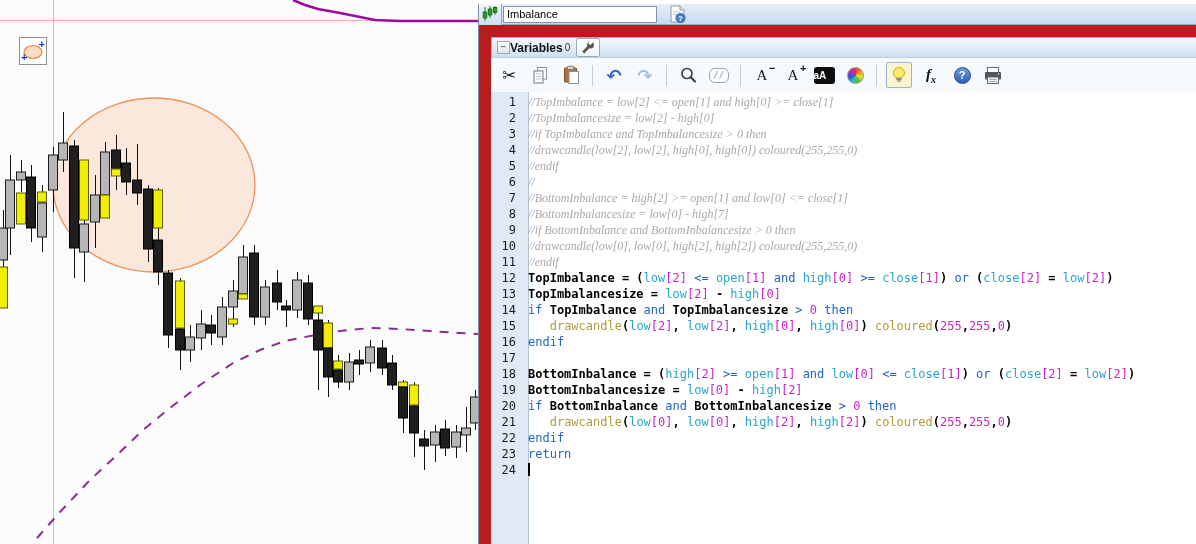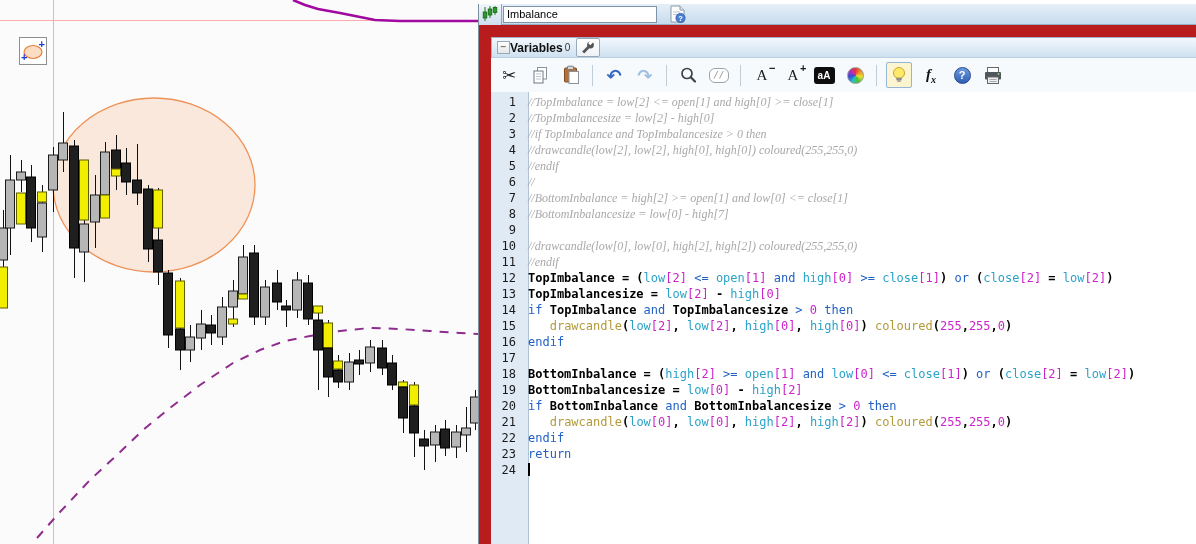--- a/index.html
+++ b/index.html
@@ -39,21 +39,21 @@
   #toolbar { margin-left:12px; height:34px; background:#f7fafc; display:flex; align-items:center; gap:7px; padding-left:6px; }
   .tb { width:24px; height:24px; display:flex; align-items:center; justify-content:center; flex:none; }
   .tb-sep { width:1px; height:21px; background:#c2ccd4; flex:none; margin:0 2px; }
   .glyph { font-family:"DejaVu Sans",sans-serif; }
   .cut-g { font-size:17px; color:#222; }
   .undo-g { font-size:18px; font-weight:bold; color:#3568c0; }
   .redo-g { font-size:18px; font-weight:bold; color:#9fc0e2; }
   .afont { position:relative; font:15px "Liberation Serif",serif; color:#1a1a1a; }
   .afont .sign { position:absolute; top:-5px; right:-8px; font:bold 11px "Liberation Sans",sans-serif; color:#1a1a1a; }
   #case-btn .box { width:21px; height:17px; background:#0d0d0d; border-radius:3px; color:#fff;
-                   font:bold 10px "Liberation Sans",sans-serif; display:flex; align-items:center; justify-content:center; }
+                   font:bold 10px "Liberation Sans",sans-serif; display:flex; align-items:center; justify-content:flex-start; }
   #colorwheel-btn .wheel { width:17px; height:17px; border-radius:50%;
       background:conic-gradient(#e33,#ee8f2d,#e8e22c,#46c32d,#2dbfc9,#2d51d4,#b02dc9,#e33); border:1px solid #999; }
   #bulb-btn { width:26px; height:26px; background:#fcf5d0; border:1px solid #95b5d5; border-radius:2px; }
   #fx-btn .f { font:italic bold 15px "Liberation Serif",serif; color:#111; }
   #fx-btn .x { font:italic bold 10px "Liberation Serif",serif; color:#111; vertical-align:sub; }
   #help-btn .ball { width:17px; height:17px; border-radius:50%; background:linear-gradient(#6d9ade,#2f5fb4);
                     border:1px solid #24478a; color:#fff; font:bold 11px "Liberation Sans",sans-serif;
                     display:flex; align-items:center; justify-content:center; }
   .cbubble { position:relative; width:20px; height:15px; border:1px solid #9aa4ac; border-radius:6px; background:#fff;
              color:#9aa4ac; font:italic bold 9px "DejaVu Sans Mono",monospace; text-align:center; line-height:13px; }
@@ -329,21 +329,21 @@
       <div id="gutter-bg"></div>
       <div id="code-lines">
           <div class="cl"><span class="ln">1</span><span class="ct"><span class="tk-cm">//TopImbalance = low[2] &lt;= open[1] and high[0] &gt;= close[1]</span></span></div>
           <div class="cl"><span class="ln">2</span><span class="ct"><span class="tk-cm">//TopImbalancesize = low[2] - high[0]</span></span></div>
           <div class="cl"><span class="ln">3</span><span class="ct"><span class="tk-cm">//if TopImbalance and TopImbalancesize &gt; 0 then</span></span></div>
           <div class="cl"><span class="ln">4</span><span class="ct"><span class="tk-cm">//drawcandle(low[2], low[2], high[0], high[0]) coloured(255,255,0)</span></span></div>
           <div class="cl"><span class="ln">5</span><span class="ct"><span class="tk-cm">//endif</span></span></div>
           <div class="cl"><span class="ln">6</span><span class="ct"><span class="tk-cm">//</span></span></div>
           <div class="cl"><span class="ln">7</span><span class="ct"><span class="tk-cm">//BottomInbalance = high[2] &gt;= open[1] and low[0] &lt;= close[1]</span></span></div>
           <div class="cl"><span class="ln">8</span><span class="ct"><span class="tk-cm">//BottomInbalancesize = low[0] - high[7]</span></span></div>
-          <div class="cl"><span class="ln">9</span></div>
+          <div class="cl"><span class="ln">9</span><span class="ct"><span class="tk-cm">//if BottomInbalance and BottomInbalancesize &gt; 0 then</span></span></div>
           <div class="cl"><span class="ln">10</span><span class="ct"><span class="tk-cm">//drawcandle(low[0], low[0], high[2], high[2]) coloured(255,255,0)</span></span></div>
           <div class="cl"><span class="ln">11</span><span class="ct"><span class="tk-cm">//endif</span></span></div>
           <div class="cl"><span class="ln">12</span><span class="ct"><span class="tk-pl">TopImbalance = (</span><span class="tk-pv">low</span><span class="tk-nu">[2]</span><span class="tk-pl"> </span><span class="tk-kw">&lt;=</span><span class="tk-pl"> </span><span class="tk-pv">open</span><span class="tk-nu">[1]</span><span class="tk-pl"> </span><span class="tk-kw">and</span><span class="tk-pl"> </span><span class="tk-pv">high</span><span class="tk-nu">[0]</span><span class="tk-pl"> </span><span class="tk-kw">&gt;=</span><span class="tk-pl"> </span><span class="tk-pv">close</span><span class="tk-nu">[1]</span><span class="tk-pl">) </span><span class="tk-kw">or</span><span class="tk-pl"> (</span><span class="tk-pv">close</span><span class="tk-nu">[2]</span><span class="tk-pl"> = </span><span class="tk-pv">low</span><span class="tk-nu">[2]</span><span class="tk-pl">)</span></span></div>
           <div class="cl"><span class="ln">13</span><span class="ct"><span class="tk-pl">TopImbalancesize = </span><span class="tk-pv">low</span><span class="tk-nu">[2]</span><span class="tk-pl"> - </span><span class="tk-pv">high</span><span class="tk-nu">[0]</span></span></div>
           <div class="cl"><span class="ln">14</span><span class="ct"><span class="tk-kw">if</span><span class="tk-pl"> TopImbalance </span><span class="tk-kw">and</span><span class="tk-pl"> TopImbalancesize </span><span class="tk-kw">&gt;</span><span class="tk-pl"> </span><span class="tk-nu">0</span><span class="tk-pl"> </span><span class="tk-kw">then</span></span></div>
           <div class="cl"><span class="ln">15</span><span class="ct"><span class="tk-pl">   </span><span class="tk-fn">drawcandle</span><span class="tk-pl">(</span><span class="tk-pv">low</span><span class="tk-nu">[2]</span><span class="tk-pl">, </span><span class="tk-pv">low</span><span class="tk-nu">[2]</span><span class="tk-pl">, </span><span class="tk-pv">high</span><span class="tk-nu">[0]</span><span class="tk-pl">, </span><span class="tk-pv">high</span><span class="tk-nu">[0]</span><span class="tk-pl">) </span><span class="tk-fn">coloured</span><span class="tk-pl">(</span><span class="tk-nu">255</span><span class="tk-pl">,</span><span class="tk-nu">255</span><span class="tk-pl">,</span><span class="tk-nu">0</span><span class="tk-pl">)</span></span></div>
           <div class="cl"><span class="ln">16</span><span class="ct"><span class="tk-kw">endif</span></span></div>
           <div class="cl"><span class="ln">17</span><span class="ct"></span></div>
           <div class="cl"><span class="ln">18</span><span class="ct"><span class="tk-pl">BottomInbalance = (</span><span class="tk-pv">high</span><span class="tk-nu">[2]</span><span class="tk-pl"> </span><span class="tk-kw">&gt;=</span><span class="tk-pl"> </span><span class="tk-pv">open</span><span class="tk-nu">[1]</span><span class="tk-pl"> </span><span class="tk-kw">and</span><span class="tk-pl"> </span><span class="tk-pv">low</span><span class="tk-nu">[0]</span><span class="tk-pl"> </span><span class="tk-kw">&lt;=</span><span class="tk-pl"> </span><span class="tk-pv">close</span><span class="tk-nu">[1]</span><span class="tk-pl">) </span><span class="tk-kw">or</span><span class="tk-pl"> (</span><span class="tk-pv">close</span><span class="tk-nu">[2]</span><span class="tk-pl"> = </span><span class="tk-pv">low</span><span class="tk-nu">[2]</span><span class="tk-pl">)</span></span></div>
           <div class="cl"><span class="ln">19</span><span class="ct"><span class="tk-pl">BottomInbalancesize = </span><span class="tk-pv">low</span><span class="tk-nu">[0]</span><span class="tk-pl"> - </span><span class="tk-pv">high</span><span class="tk-nu">[2]</span></span></div>

